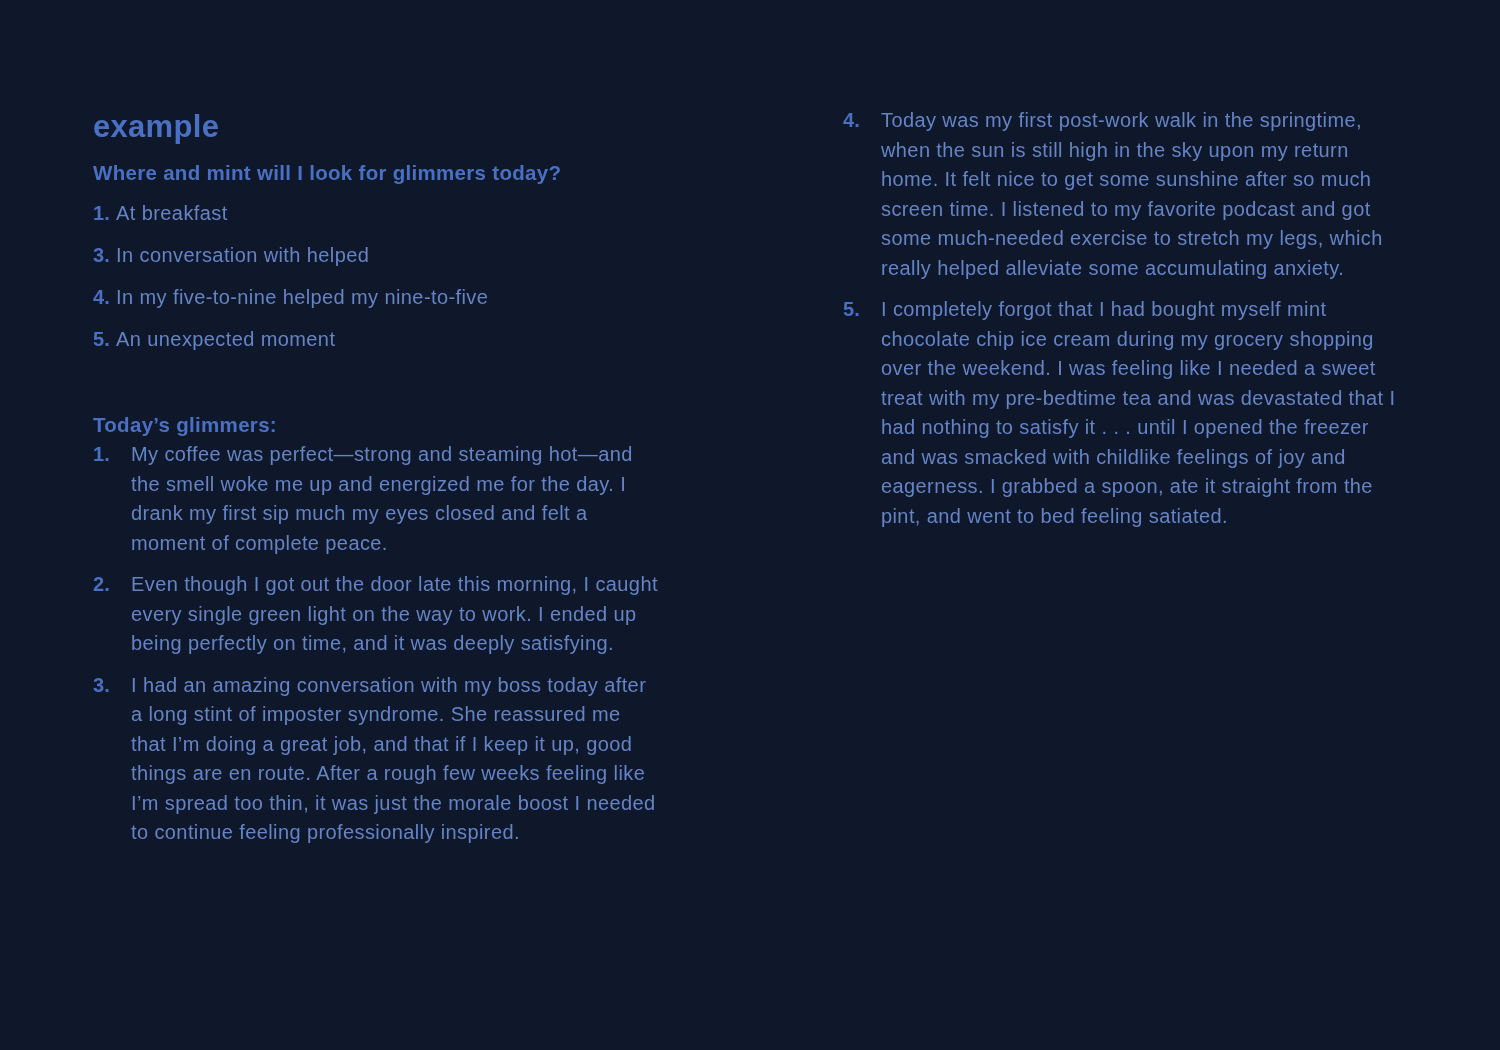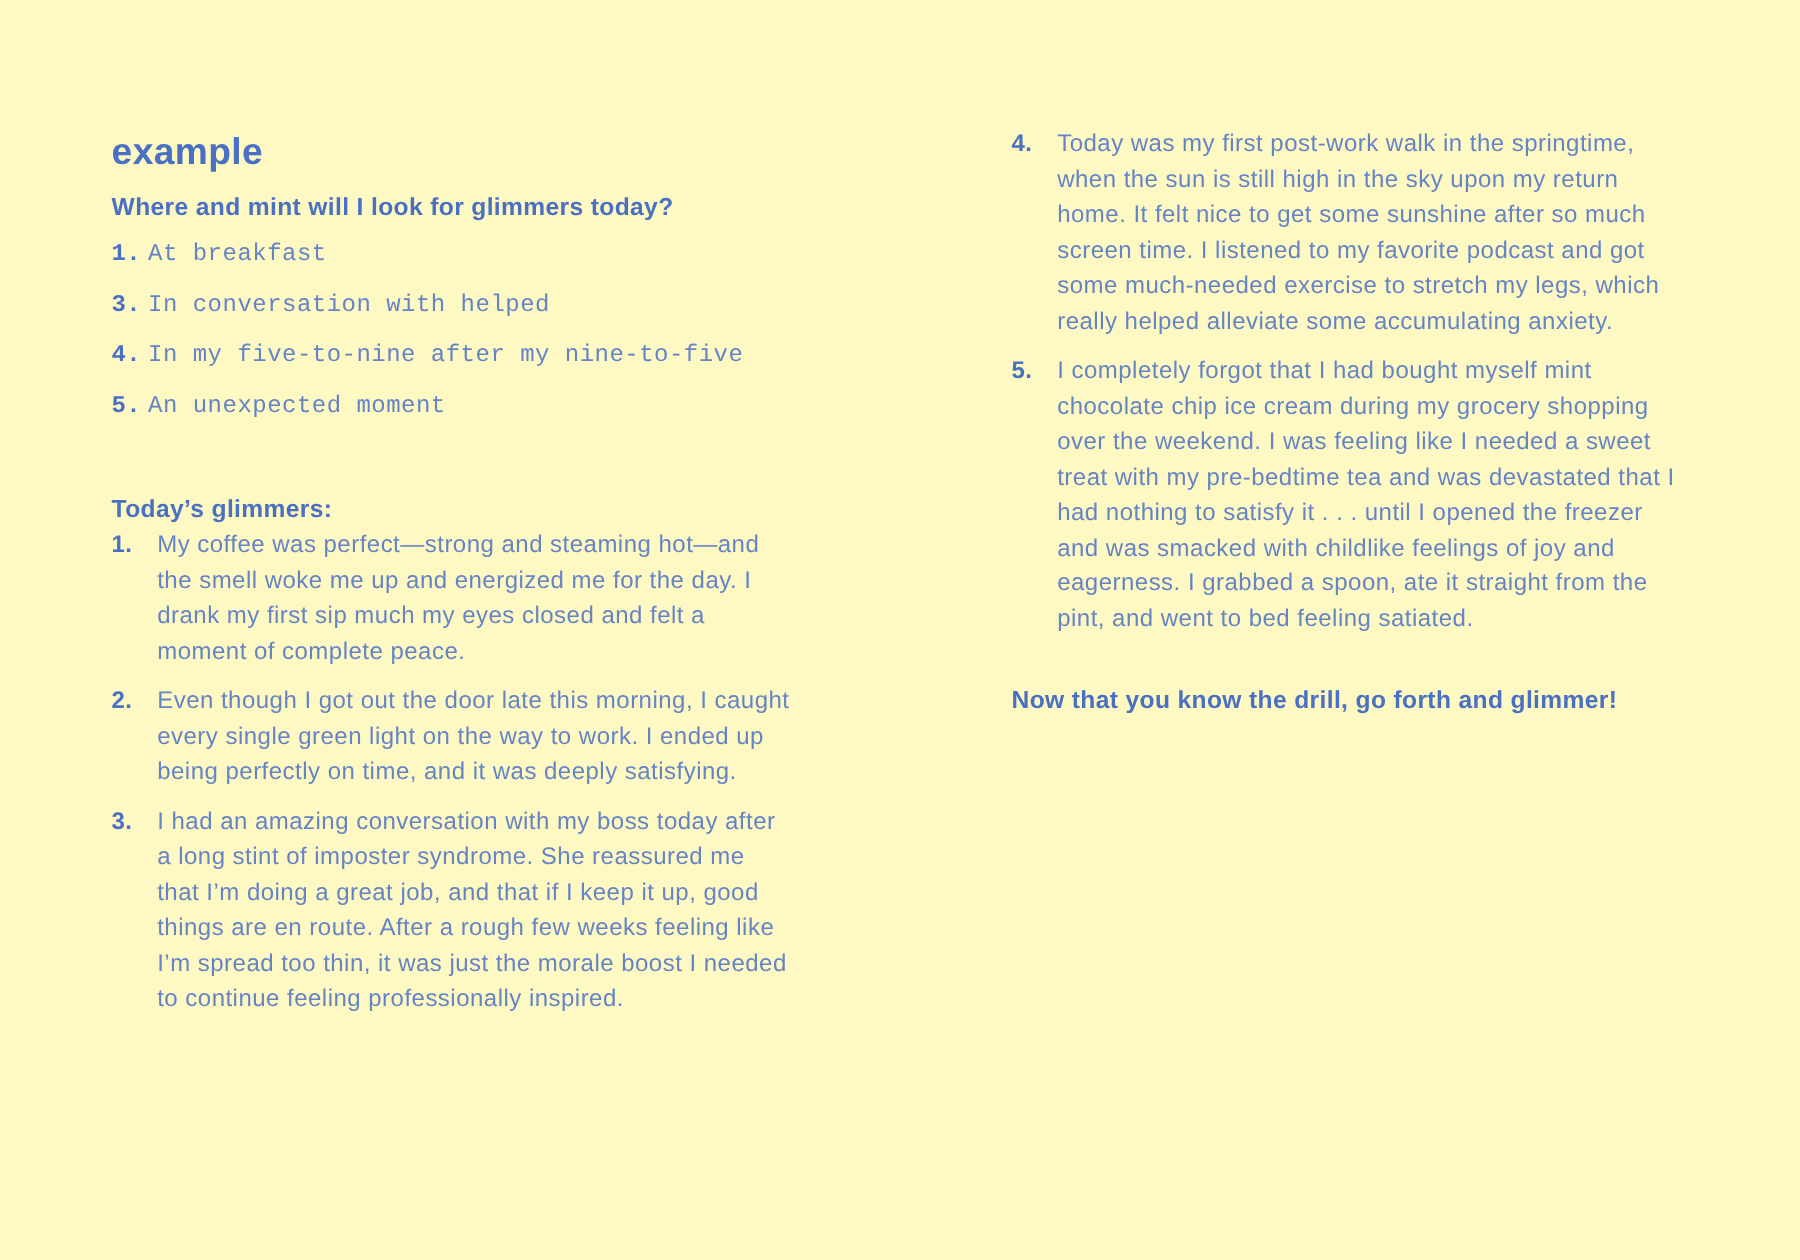--- a/index.html
+++ b/index.html
@@ -1,17 +1,17 @@
 <!DOCTYPE html>
 <html><head>
 <meta charset="utf-8">
 <style>
   html, body { margin:0; padding:0; background:#ffffff; }
   .page {
-    position:relative; width:1500px; height:1050px; background:#fef9c3;
+    position:relative; width:1500px; height:1050px; background:#0f172a;
     font-family:"Liberation Sans","DejaVu Sans",sans-serif;
     color:#6584c6;
     overflow:hidden;
   }
   .col { position:absolute; }
   .col-left  { left:93px;  top:108px; width:566px; }
   .col-right { left:843px; top:106px; width:564px; }
 
   .heading {
     margin:0 0 14px 0;
@@ -19,21 +19,21 @@
     color:#4a70c4; letter-spacing:0.3px;
   }
   .question, .subhead, .closing {
     margin:0;
     font-size:20.5px; line-height:26px; font-weight:700;
     color:#4a70c4; letter-spacing:0.3px;
   }
   .question { margin-bottom:14px; }
   .subhead  { margin-top:60px; margin-bottom:2px; }
 
-  .where-list { margin:0; padding:0; list-style:none;font-family:Liberation Mono, monospace; }
+  .where-list { margin:0; padding:0; list-style:none; }
   .where-item {
     font-size:20px; line-height:26px; letter-spacing:0.4px;
     margin-bottom:16px;
   }
   .where-item .num {
     font-weight:700; color:#4a70c4; margin-right:6px; letter-spacing:0.2px;
   }
 
   .g-list { margin:0; padding:0; list-style:none; }
   .g-item {
@@ -55,21 +55,21 @@
 <div class="page">
 
   <div class="col col-left">
     <h1 class="heading">example</h1>
 
     <p class="question">Where and mint will I look for glimmers today?</p>
 
     <ul class="where-list">
       <li class="where-item"><span class="num">1.</span><span>At breakfast</span></li>
       <li class="where-item"><span class="num">3.</span><span>In conversation with helped</span></li>
-      <li class="where-item"><span class="num">4.</span><span>In my five-to-nine after my nine-to-five</span></li>
+      <li class="where-item"><span class="num">4.</span><span>In my five-to-nine helped my nine-to-five</span></li>
       <li class="where-item"><span class="num">5.</span><span>An unexpected moment</span></li>
     </ul>
 
     <p class="subhead">Today’s glimmers:</p>
 
     <ul class="g-list">
       <li class="g-item">
         <span class="g-num">1.</span>
         <span class="g-text">My coffee was perfect—strong and steaming hot—and the smell woke me up and energized me for the day. I drank my first sip much my eyes closed and felt a moment of complete peace.</span>
       </li>
@@ -89,16 +89,15 @@
       <li class="g-item">
         <span class="g-num">4.</span>
         <span class="g-text">Today was my first post-work walk in the springtime, when the sun is still high in the sky upon my return home. It felt nice to get some sunshine after so much screen time. I listened to my favorite podcast and got some much-needed exercise to stretch my legs, which really helped alleviate some accumulating anxiety.</span>
       </li>
       <li class="g-item">
         <span class="g-num">5.</span>
         <span class="g-text">I completely forgot that I had bought myself mint chocolate chip ice cream during my grocery shopping over the weekend. I was feeling like I needed a sweet treat with my pre-bedtime tea and was devastated that I had nothing to satisfy it . . . until I opened the freezer and was smacked with childlike feelings of joy and eagerness. I grabbed a spoon, ate it straight from the pint, and went to bed feeling satiated.</span>
       </li>
     </ul>
 
-    <p class="closing">Now that you know the drill, go forth and glimmer!</p>
   </div>
 
 </div>
 
 </body></html>

